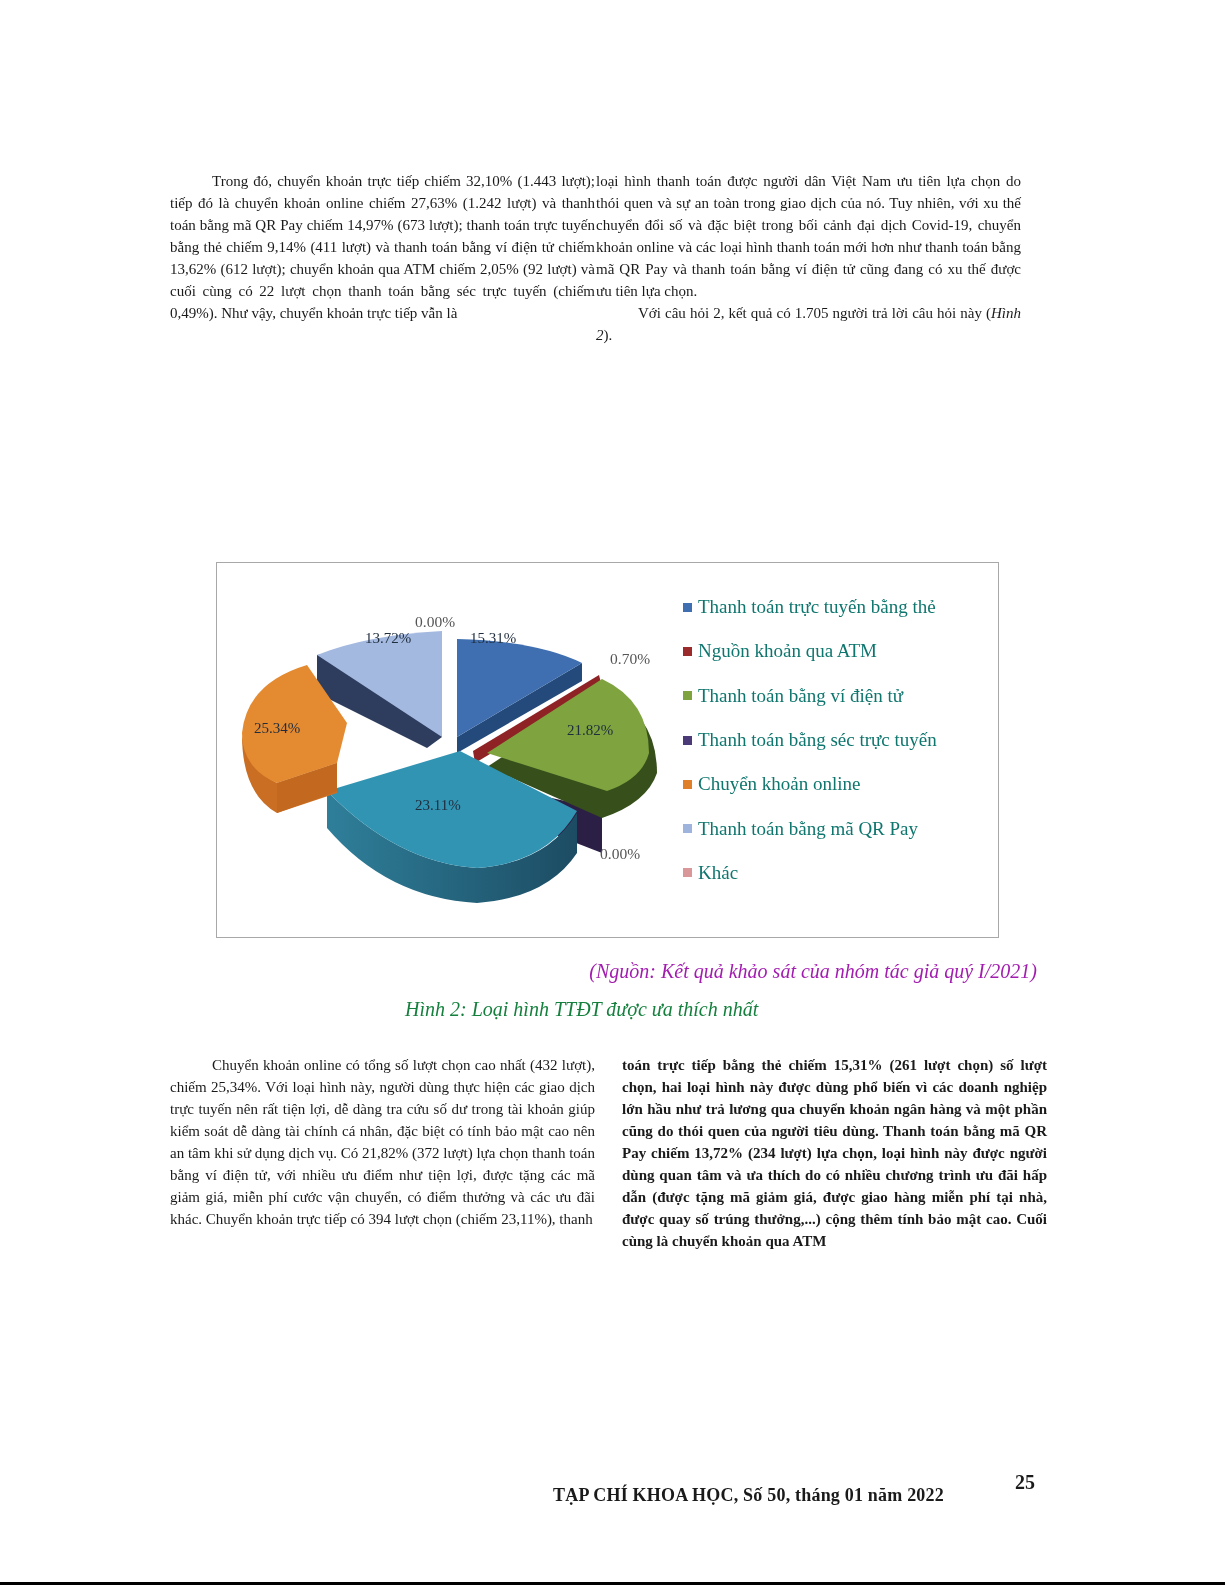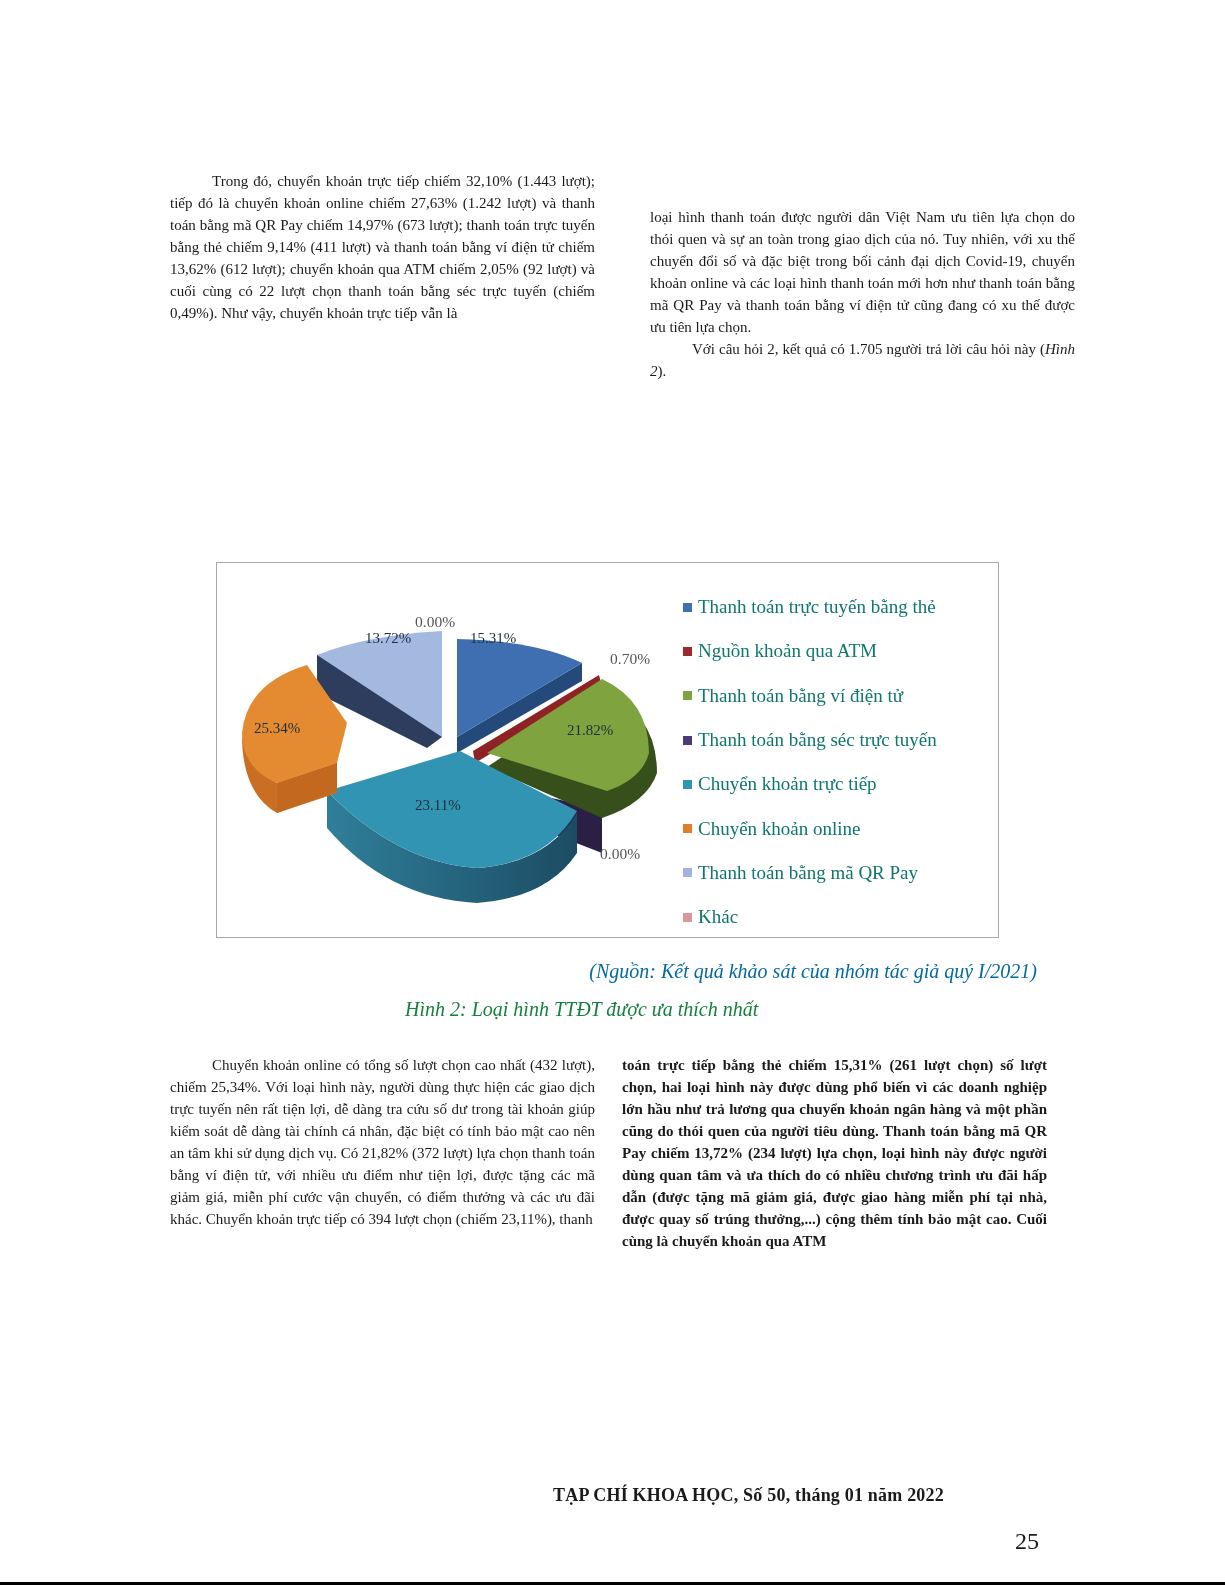--- a/index.html
+++ b/index.html
@@ -8,49 +8,49 @@
     font-family: "Liberation Serif", "DejaVu Serif", serif; color: #1a1a1a;
     overflow: hidden;
   }
   .col {
     position: absolute; width: 425px;
     font-size: 15px; line-height: 22px; text-align: justify;
   }
   .col p { margin: 0; text-indent: 42px; }
   .col p.noindent { text-indent: 0; }
   #col-tl { left: 170px; top: 170px; }
-  #col-tr { left: 650px; top: 170px; margin-top: 36px; }
+  #col-tr { left: 596px; top: 170px; }
   #col-bl { left: 170px; top: 1054px; }
   #col-br { left: 622px; top: 1054px; font-weight: bold; }
   .chart-box {
     position: absolute; left: 216px; top: 562px; width: 783px; height: 376px;
     border: 1.5px solid #a8a8a8; background: #fff; box-sizing: border-box;
   }
   .chart-svg { position: absolute; left: 0; top: 0; }
   .legend { position: absolute; left: 466px; top: 22px; }
   .legend-item {
     display: flex; align-items: center; height: 44.3px;
     font-size: 19px; color: #0f766e; white-space: nowrap;
   }
   .legend-swatch { width: 9px; height: 9px; margin-right: 6px; display: inline-block; }
   .slice-label { font-family: "Liberation Serif", serif; font-size: 15px; fill: #1f2d3d; }
   .out-label { font-family: "Liberation Serif", serif; font-size: 15.5px; fill: #555; }
   .source {
     position: absolute; right: 188px; top: 960px; font-style: italic;
-    font-size: 20px; color: #0369a1;
+    font-size: 20px; color: #a21caf;
   }
   .fig-caption {
     position: absolute; left: 405px; top: 998px; font-style: italic;
     font-size: 20px; color: #15803d;
   }
   .footer {
     position: absolute; left: 553px; top: 1485px; font-weight: bold;
     font-size: 18px; color: #1a1a1a; letter-spacing: 0.2px;
   }
-  .page-num { position: absolute; left: 1015px; top: 1528px; font-size: 24px; font-weight: normal; }
+  .page-num { position: absolute; left: 1015px; top: 1471px; font-size: 20px; font-weight: bold; }
   .bottom-rule { position: absolute; left: 0; top: 1582px; width: 1225px; height: 3px; background: #000; }
 </style>
 </head>
 <body>
 
 <div id="col-tl" class="col">
   <p>Trong đó, chuyển khoản trực tiếp chiếm 32,10% (1.443 lượt); tiếp đó là chuyển khoản online chiếm 27,63% (1.242 lượt) và thanh toán bằng mã QR Pay chiếm 14,97% (673 lượt); thanh toán trực tuyến bằng thẻ chiếm 9,14% (411 lượt) và thanh toán bằng ví điện tử chiếm 13,62% (612 lượt); chuyển khoản qua ATM chiếm 2,05% (92 lượt) và cuối cùng có 22 lượt chọn thanh toán bằng séc trực tuyến (chiếm 0,49%). Như vậy, chuyển khoản trực tiếp vẫn là</p>
 </div>
 
 <div id="col-tr" class="col">
@@ -119,24 +119,20 @@
     </div>
     <div class="legend-item">
       <span class="legend-swatch" style="background:#7ea33f"></span>
       <span>Thanh toán bằng ví điện tử</span>
     </div>
     <div class="legend-item">
       <span class="legend-swatch" style="background:#4b3a78"></span>
       <span>Thanh toán bằng séc trực tuyến</span>
     </div>
     <div class="legend-item">
-      <span class="legend-swatch" style="background:#3294b3"></span>
-      <span>Chuyển khoản trực tiếp</span>
-    </div>
-    <div class="legend-item">
       <span class="legend-swatch" style="background:#e07f2a"></span>
       <span>Chuyển khoản online</span>
     </div>
     <div class="legend-item">
       <span class="legend-swatch" style="background:#9fb4dc"></span>
       <span>Thanh toán bằng mã QR Pay</span>
     </div>
     <div class="legend-item">
       <span class="legend-swatch" style="background:#d9979a"></span>
       <span>Khác</span>

